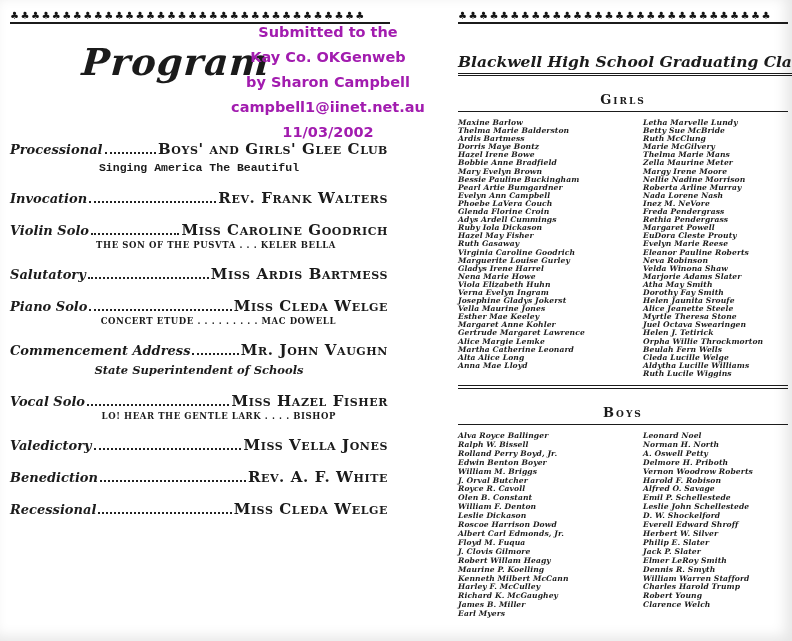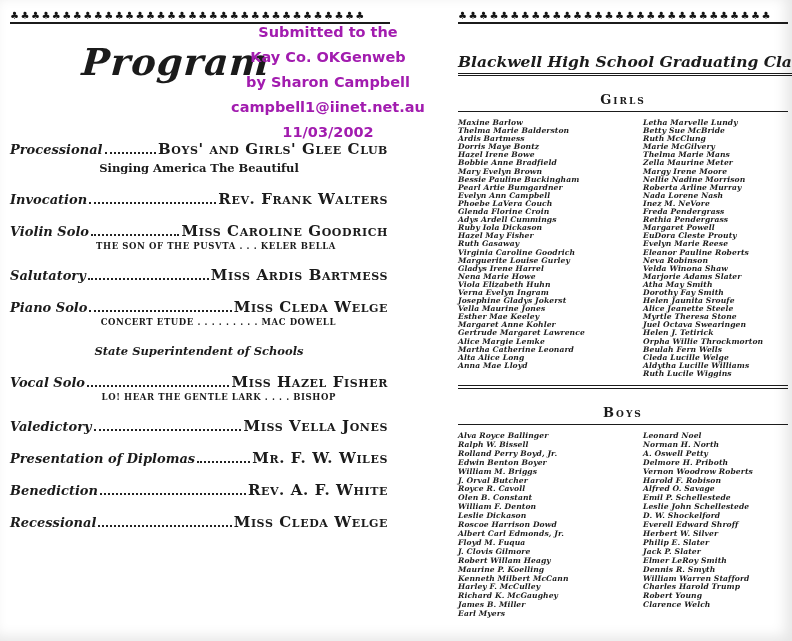--- a/index.html
+++ b/index.html
@@ -52,21 +52,21 @@
     flex: 1; min-width: 18px;
     border-bottom: 2px dotted #222;
     margin: 0 2px 3px 2px;
   }
   .prog-value {
     font-weight: 700; font-size: 15px;
     font-variant: small-caps; letter-spacing: 0.6px;
     white-space: nowrap; line-height: 15px;
   }
   .prog-sub { margin-top: 2px; }
-  .sub-plain  { text-align: center; font-weight: 700; font-size: 11.5px; margin-top: 4px; }
+  .sub-plain  { text-align: center; font-weight: 700; font-size: 11.5px; margin-top: 4px; font-family: Liberation Mono, monospace; }
   .sub-caps   { text-align: right; font-weight: 700; font-size: 8.5px; letter-spacing: 0.6px; padding-right: 52px; margin-top: 2px; }
   .sub-italic { text-align: center; font-weight: 700; font-style: italic; font-size: 11.5px; margin-top: 5px; }
 
   
   .right-page { position: absolute; left: 458px; top: 10px; width: 330px; }
   .class-title-wrap { margin-top: 28px; }
   .class-title {
     font-style: italic; font-weight: 700; font-size: 15.5px;
     white-space: nowrap;
     border-bottom: 3px double #1b1b1b;
@@ -152,47 +152,45 @@
     <div class="prog-item">
       <div class="prog-row">
         <span class="prog-label">Piano Solo</span>
         <span class="leader"></span>
         <span class="prog-value">Miss Cleda Welge</span>
       </div>
       <div class="prog-sub sub-caps">CONCERT ETUDE . . . . . . . . . MAC DOWELL</div>
     </div>
 
     <div class="prog-item">
+      <div class="prog-row">
+        <span class="prog-label">Commencement Address</span>
+        <span class="leader"></span>
+        <span class="prog-value">Mr. John Vaughn</span>
+      </div>
       <div class="prog-sub sub-italic">State Superintendent of Schools</div>
     </div>
 
     <div class="prog-item">
       <div class="prog-row">
         <span class="prog-label">Vocal Solo</span>
         <span class="leader"></span>
         <span class="prog-value">Miss Hazel Fisher</span>
       </div>
       <div class="prog-sub sub-caps">LO! HEAR THE GENTLE LARK . . . . BISHOP</div>
     </div>
 
     <div class="prog-item">
       <div class="prog-row">
         <span class="prog-label">Valedictory</span>
         <span class="leader"></span>
         <span class="prog-value">Miss Vella Jones</span>
       </div>
     </div>
 
-    <div class="prog-item">
-      <div class="prog-row">
-        <span class="prog-label">Presentation of Diplomas</span>
-        <span class="leader"></span>
-        <span class="prog-value">Mr. F. W. Wiles</span>
-      </div>
-    </div>
 
     <div class="prog-item">
       <div class="prog-row">
         <span class="prog-label">Benediction</span>
         <span class="leader"></span>
         <span class="prog-value">Rev. A. F. White</span>
       </div>
     </div>
 
     <div class="prog-item">

